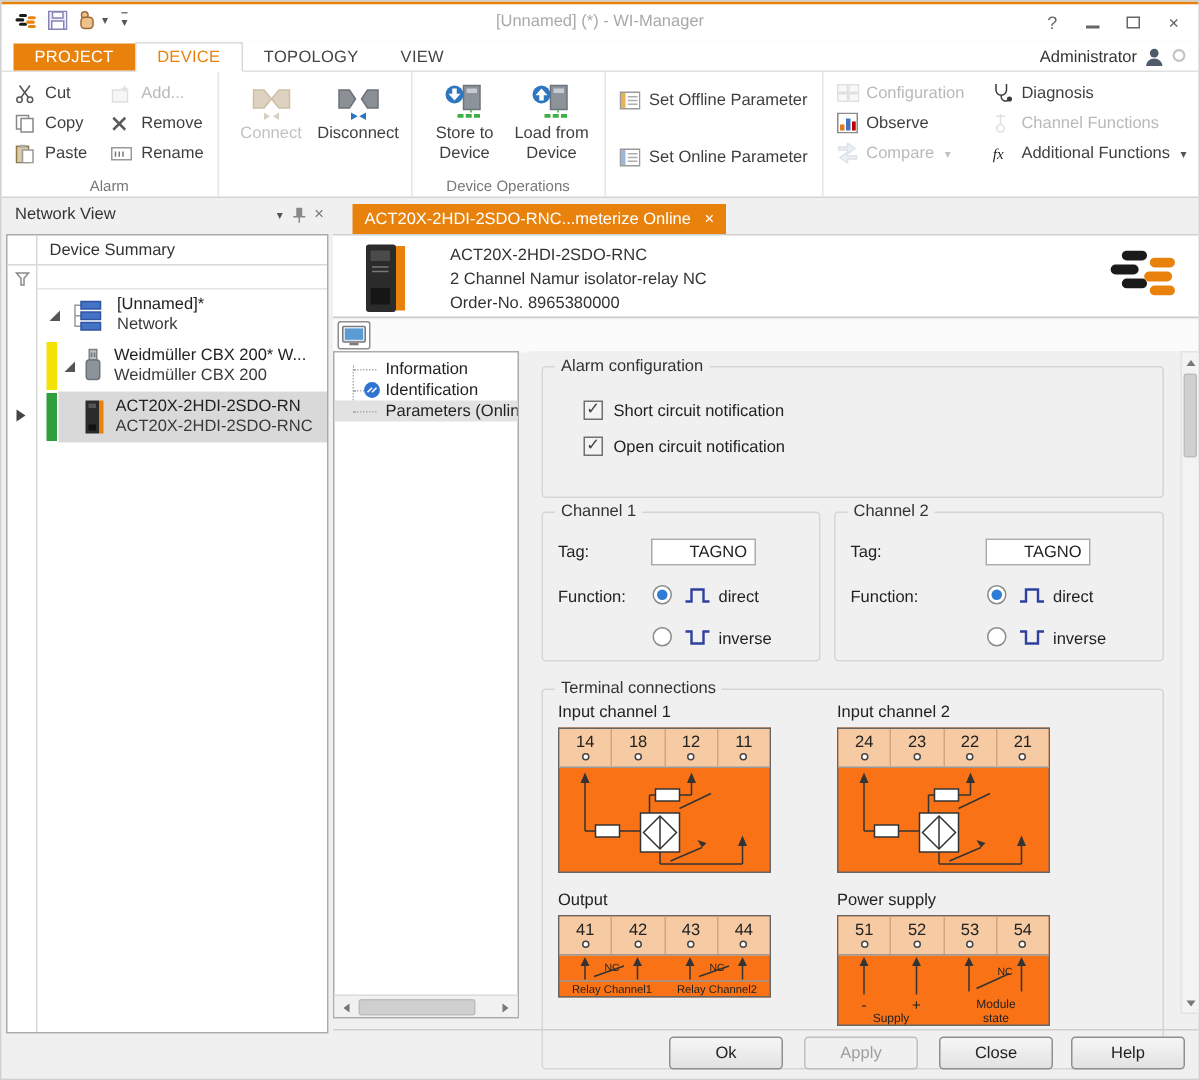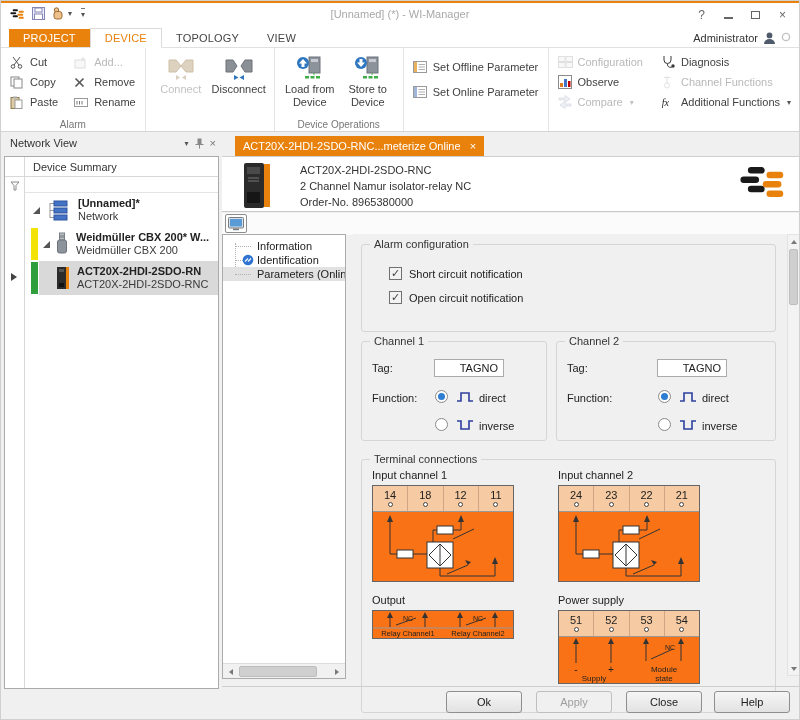--- a/index.html
+++ b/index.html
@@ -56,21 +56,21 @@
   .nv-colhead{position:absolute;left:20px;right:0;top:0;height:20px;line-height:20px;padding-left:8px;
               border-bottom:1px solid #d8d8d8;color:#333}
   .nv-filter{position:absolute;left:20px;right:0;top:20px;height:16px;border-bottom:1px solid #e4e4e4}
   .gutline{position:absolute;left:0;width:20px;border-bottom:1px solid #d8d8d8}
   .nv-rows{position:absolute;left:20px;right:0;top:36px;bottom:0;overflow:hidden}
   .nv-row{position:relative;height:34px;display:flex;align-items:center}
   .selbg{position:absolute;left:14px;right:0;top:0;bottom:0;background:#d9d9d9}
   .bar{position:absolute;left:6px;top:1px;bottom:1px;width:7px}
   .exp{width:0;height:0;border-left:7px solid transparent;border-bottom:7px solid #555;flex:0 0 auto}
   .nv-texts{display:flex;flex-direction:column;line-height:13px;overflow:hidden;white-space:nowrap;z-index:1}
-  .nv-name{font-weight:bold;color:#222}
+  .nv-name{font-weight:normal;color:#222}
   .nv-sub{color:#3a3a3a}
   .gut-pointer{position:absolute;left:6px;width:0;height:0;border-top:4px solid transparent;
                border-bottom:4px solid transparent;border-left:6px solid #444}
 
   
   .doctab{position:absolute;left:234px;top:4px;height:20px;background:#e8820c;color:#fff;display:flex;
           align-items:center;gap:9px;padding:0 8px}
   .doctab .x{font-size:11px;color:#fff}
   .devheader{position:absolute;left:221px;right:0;top:24px;height:56px;background:#fff;
              border-top:1px solid #cfcfcf;border-bottom:1px solid #c9c9c9}
@@ -320,47 +320,47 @@
           <svg width="28" height="26" viewBox="0 0 28 26">
               <rect x="13" y="2" width="11" height="16" fill="#8d939b" stroke="#6d737b"></rect>
               <rect x="15" y="4" width="7" height="3" fill="#c8ccd2"></rect>
               <line x1="18" y1="18" x2="18" y2="20" stroke="#3fae49"></line>
               <g fill="#3fae49">
                 <rect x="9" y="21" width="4" height="2.5"></rect>
                 <rect x="14.5" y="21" width="4" height="2.5"></rect>
                 <rect x="20" y="21" width="4" height="2.5"></rect>
               </g>
               <circle cx="7" cy="8" r="6" fill="#2e77c0"></circle>
-              <polygon points="7,4 11,8.5 8.5,8.5 8.5,12 5.5,12 5.5,8.5 3,8.5" fill="#fff"></polygon>
-            </svg>
-        </span>
-        <span>Load from Device</span>
+              <polygon points="7,12 3,7.5 5.5,7.5 5.5,4 8.5,4 8.5,7.5 11,7.5" fill="#fff"></polygon>
+            </svg>
+        </span>
+        <span>Store to Device</span>
       </div>
       <div class="bigbtn">
         <span class="bi">
           <svg width="28" height="26" viewBox="0 0 28 26">
               <rect x="13" y="2" width="11" height="16" fill="#8d939b" stroke="#6d737b"></rect>
               <rect x="15" y="4" width="7" height="3" fill="#c8ccd2"></rect>
               <line x1="18" y1="18" x2="18" y2="20" stroke="#3fae49"></line>
               <g fill="#3fae49">
                 <rect x="9" y="21" width="4" height="2.5"></rect>
                 <rect x="14.5" y="21" width="4" height="2.5"></rect>
                 <rect x="20" y="21" width="4" height="2.5"></rect>
               </g>
               <circle cx="7" cy="8" r="6" fill="#2e77c0"></circle>
-              <polygon points="7,12 3,7.5 5.5,7.5 5.5,4 8.5,4 8.5,7.5 11,7.5" fill="#fff"></polygon>
-            </svg>
-        </span>
-        <span>Store to Device</span>
+              <polygon points="7,4 11,8.5 8.5,8.5 8.5,12 5.5,12 5.5,8.5 3,8.5" fill="#fff"></polygon>
+            </svg>
+        </span>
+        <span>Load from Device</span>
       </div>
       <div class="rlabel">Device Operations</div>
     </div>
 
     <div class="rgroup">
-      <div class="rcol" style="gap:9px;padding-top:8px">
+      <div class="rcol" style="gap:22px;padding-top:8px">
         <div class="sbtn">
           <span class="si">
               <svg width="14" height="14" viewBox="0 0 14 14">
                 <rect x="0.5" y="1.5" width="13" height="11" fill="#fff" stroke="#9a9a9a"></rect>
                 <rect x="1" y="2" width="3" height="10" fill="#e8b25c"></rect>
                 <g stroke="#aeaeae">
                   <line x1="5.5" y1="4.5" x2="12" y2="4.5"></line>
                   <line x1="5.5" y1="7" x2="12" y2="7"></line>
                   <line x1="5.5" y1="9.5" x2="12" y2="9.5"></line>
                 </g>
@@ -784,20 +784,38 @@
               <polygon points="14,10 20,10 17,3"></polygon>
               <polygon points="85,10 91,10 88,3"></polygon>
               <polygon points="119,52 125,52 122,45"></polygon>
               <polygon points="95,53 98,50 92,48"></polygon>
             </g>
           </svg>
         </div>
 
         <span class="dlab" style="left:10px;top:134px">Output</span>
         <div class="tdiagram" style="left:10px;top:150px">
+          <div class="tstrip">
+            <div class="tcell">
+                <span class="tnum">41</span>
+                <span class="tdot"></span>
+              </div>
+            <div class="tcell">
+                <span class="tnum">42</span>
+                <span class="tdot"></span>
+              </div>
+            <div class="tcell">
+                <span class="tnum">43</span>
+                <span class="tdot"></span>
+              </div>
+            <div class="tcell">
+                <span class="tnum">44</span>
+                <span class="tdot"></span>
+              </div>
+          </div>
           <svg width="140" height="27" viewBox="0 0 140 27">
             <g stroke="#333" fill="none">
               <line x1="17" y1="16" x2="17" y2="6"></line>
                 <line x1="52" y1="16" x2="52" y2="6"></line>
               <line x1="87" y1="16" x2="87" y2="6"></line>
                 <line x1="122" y1="16" x2="122" y2="6"></line>
               <line x1="23" y1="14" x2="43" y2="7"></line>
                 <line x1="93" y1="14" x2="113" y2="7"></line>
               <line x1="0" y1="17" x2="140" y2="17" stroke="#999"></line>
             </g>

